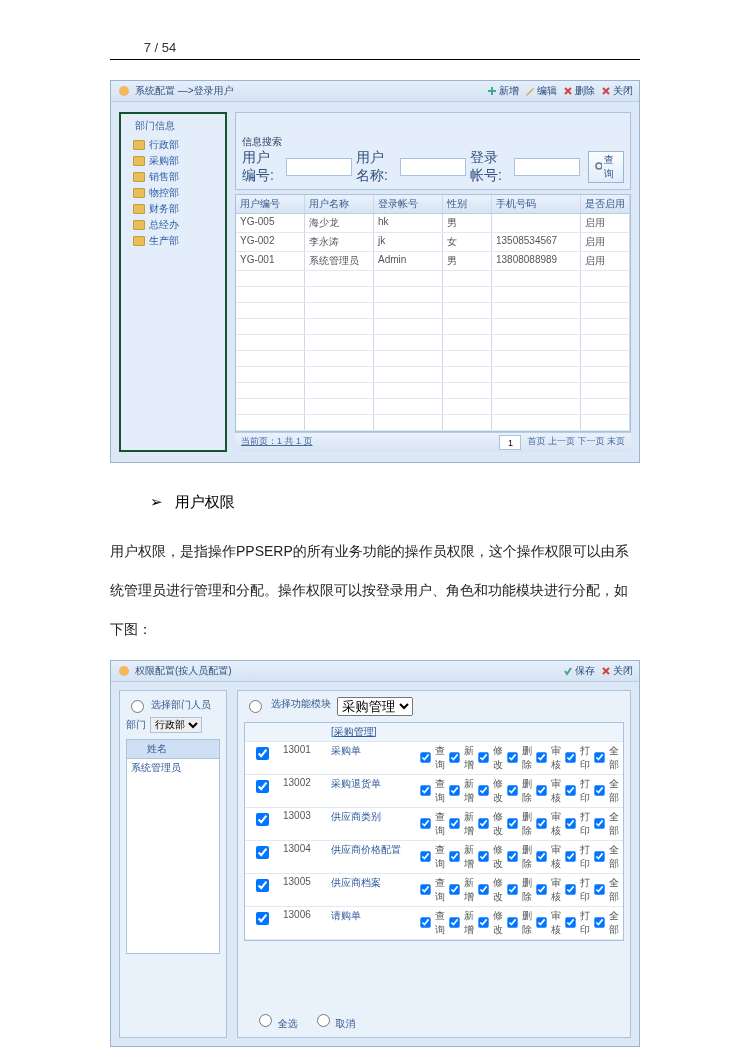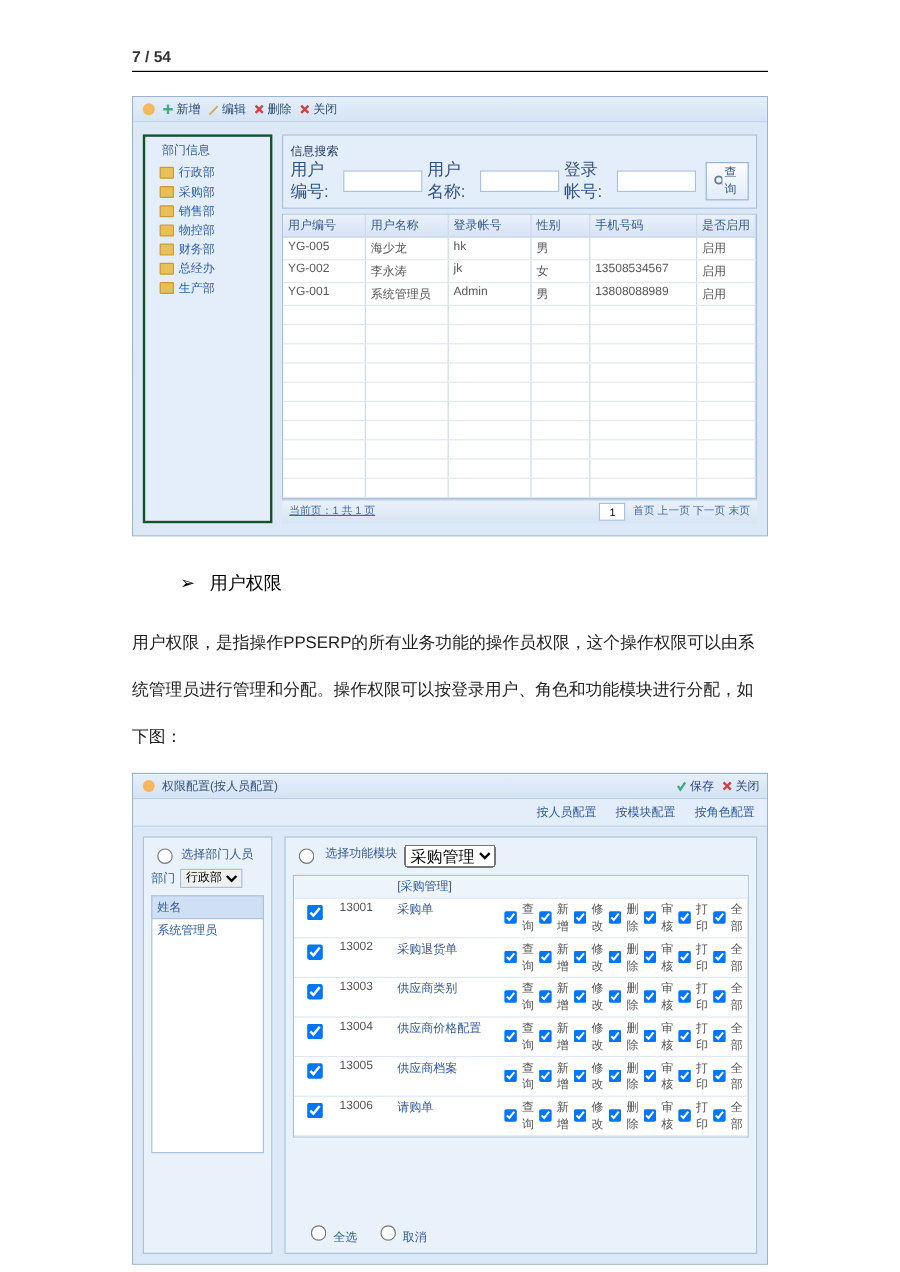--- a/index.html
+++ b/index.html
@@ -12,21 +12,21 @@
   }
   .page {
     padding: 40px 110px 40px 110px;
   }
   .header-line {
     display: flex;
     font-size: 13px;
     color: #333;
   }
   .header-left { flex: 1; }
-  .header-right { text-align: left; width: 100px; font-weight: bold; }
+  .header-right { text-align: center; width: 100px; }
   .hr { border: none; border-top: 1px solid #000; margin: 4px 0 20px 0; }
 
   
   .win {
     border: 1px solid #9ab4cf;
     background: linear-gradient(#e4eefb, #d9e6f7);
     font-size: 10px;
     color: #2c3e60;
     margin-bottom: 20px;
   }
@@ -90,21 +90,21 @@
     border: 1px solid #c79c33;
     border-radius: 1px;
     margin-right: 2px;
   }
 
   
   .right-pane { flex: 1; }
   .search-box {
     border: 1px solid #a9c2de;
     background: #e4eefb;
-    padding: 6px 6px 4px 6px;
+    padding: 22px 6px 4px 6px;
     margin-bottom: 4px;
   }
   .search-row {
     display: flex;
     align-items: center;
     gap: 4px;
     flex-wrap: nowrap;
   }
   .search-row label { color: #31517d; font-size: 14px; }
   .search-row input[type="text"] {
@@ -199,21 +199,21 @@
   .leftcol .row1 { display: flex; align-items: center; gap: 4px; font-size: 10px; color:#355a8c; }
   .leftcol select {
     border: 1px solid #a9c2de;
     font-size: 10px;
     height: 16px;
   }
   .list2-header {
     background: #cfe0f4;
     color: #355a8c;
     font-size: 10px;
-    padding: 2px 4px;
+    padding: 2px 20px;
     margin-top: 6px;
     border: 1px solid #a9c2de;
     border-bottom: none;
   }
   .list2-body {
     border: 1px solid #a9c2de;
     background: #fff;
     height: 190px;
     font-size: 10px;
     padding: 2px 4px;
@@ -242,21 +242,21 @@
   }
   .perm-header {
     background: linear-gradient(#eaf1fb,#d7e4f4);
     color: #355a8c;
   }
   .perm-header > div { padding: 2px 4px; border-right: 1px solid #cbd9eb; }
   .perm-group {
     background: #eef4fc;
     color: #355a8c;
   }
-  .perm-group > div { padding: 2px 4px; }
+  .perm-group > div { padding: 2px 4px; text-decoration: underline; }
   .perm-row > div { padding: 2px 4px; }
 
   .pc-sel  { width: 26px; text-align: center; }
   .pc-id   { width: 40px; color: #555; }
   .pc-name { width: 80px; color: #2d5a9c; }
   .pc-ops  { flex: 1; color: #555; display: flex; gap: 3px; flex-wrap: nowrap; align-items: center; }
   .pc-ops input[type="checkbox"] { margin: 0; transform: scale(0.8); }
 
   .radio-row {
     margin-top: 70px;
@@ -277,20 +277,21 @@
   </div>
   <hr class="hr">
 
   <div class="win">
     <div class="titlebar">
       <span class="title-icon">
         <svg width="12" height="12" viewBox="0 0 12 12">
             <circle cx="6" cy="6" r="5" fill="#f4b860"></circle>
           </svg>
       </span>
+      <span class="title-text">系统配置 —&gt;登录用户</span>
       <span class="tb-btns">
         <span class="tb-btn">
             <span class="ico">
               <svg width="10" height="10">
                 <path d="M5 1v8M1 5h8" stroke="#4a8" stroke-width="2"></path>
               </svg>
             </span>
             <span>新增</span>
           </span>
         <span class="tb-btn">
@@ -526,25 +527,20 @@
         <span class="tb-btn">
             <span class="ico">
               <svg width="10" height="10">
                 <path d="M2 2l6 6M8 2l-6 6" stroke="#c44" stroke-width="2"></path>
               </svg>
             </span>
             <span>关闭</span>
           </span>
       </span>
     </div>
-    <div class="win2-topstrip">
-      <a>按人员配置</a>
-      <a>按模块配置</a>
-      <a>按角色配置</a>
-    </div>
     <div class="win2-body">
       <div class="leftcol">
         <div class="row1">
           <input type="radio" style="">
           <span>选择部门人员</span>
         </div>
         <div class="row1" style="margin-top:4px;">
           <span>部门</span>
           <select>
             <option>行政部</option>

